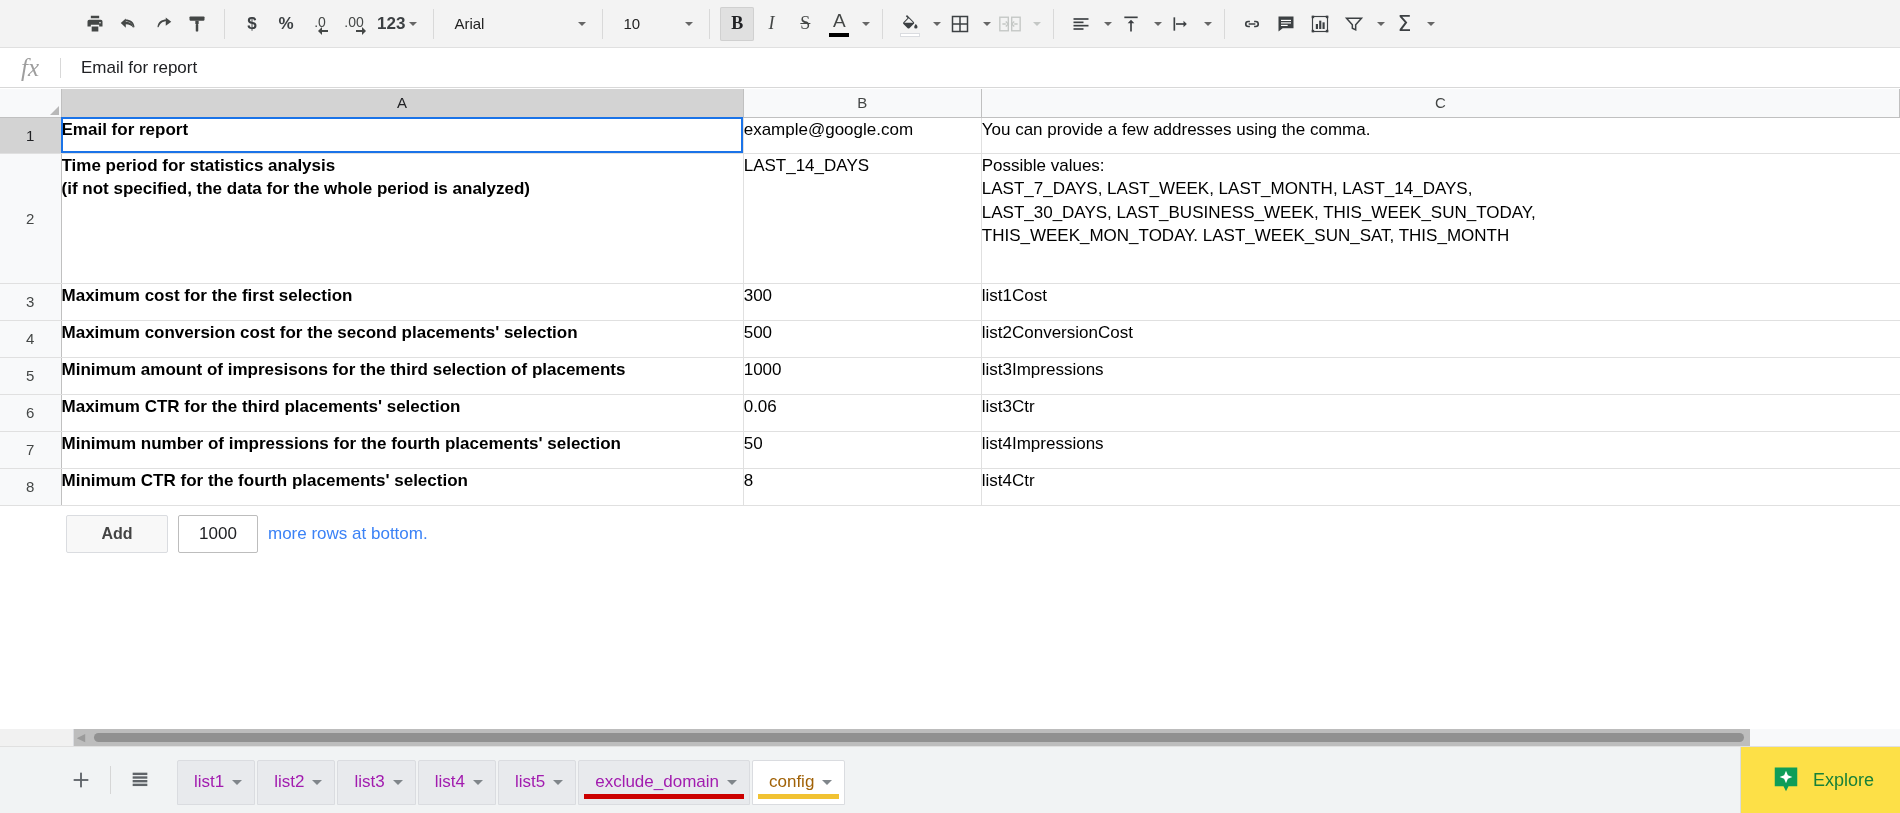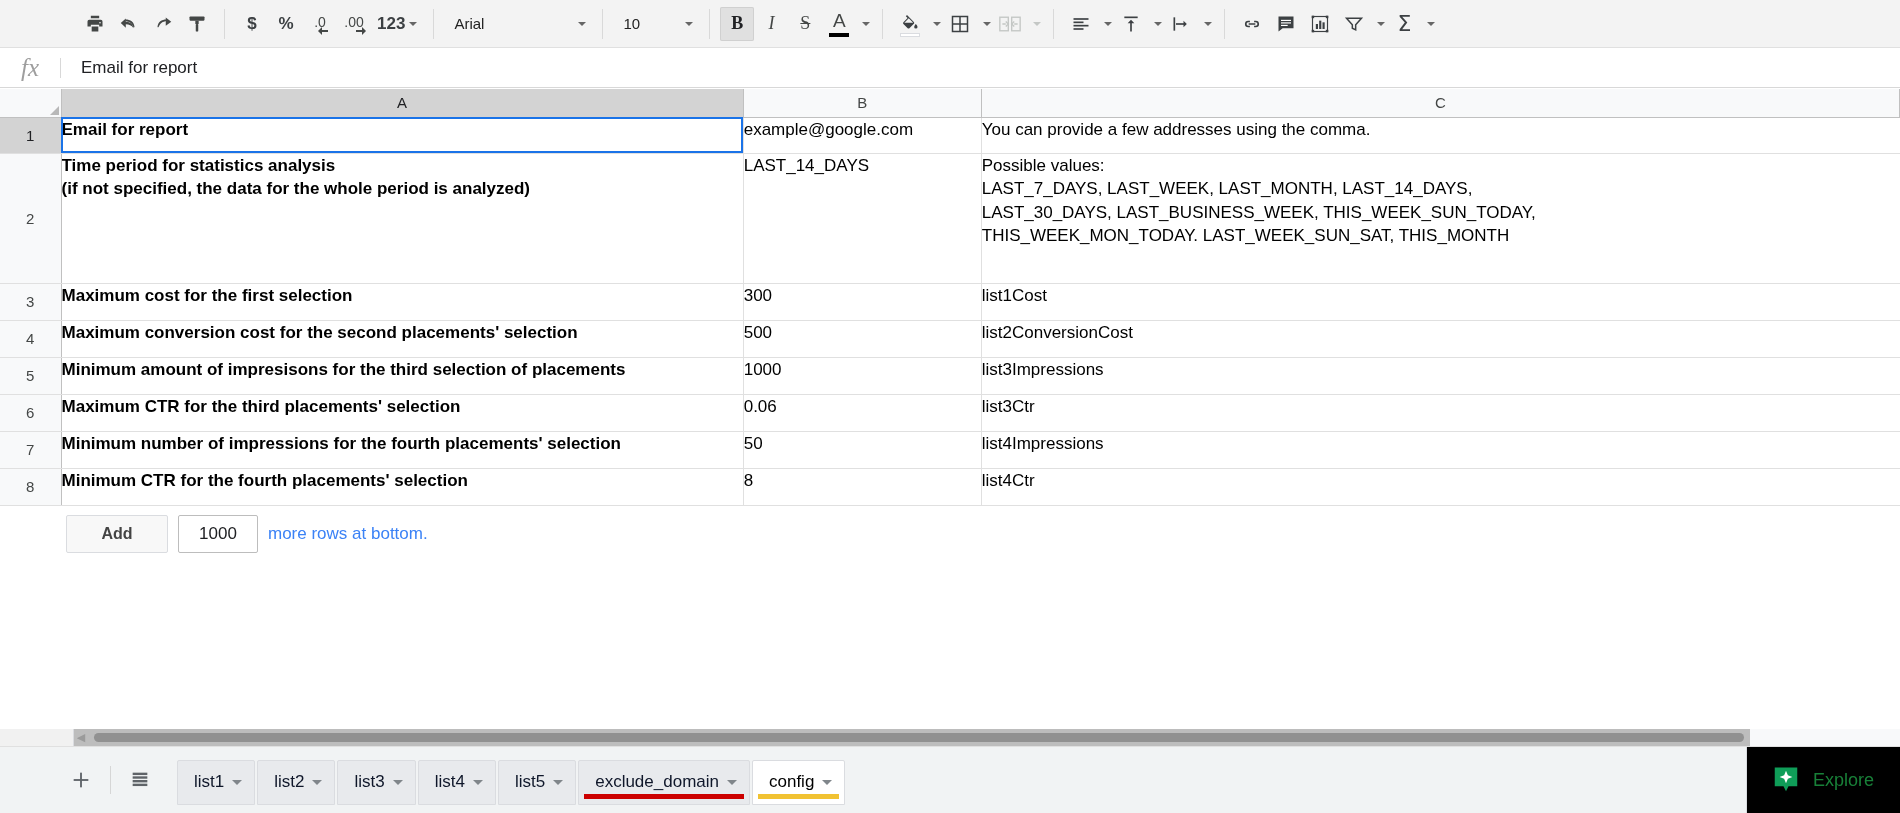--- a/index.html
+++ b/index.html
@@ -304,50 +304,50 @@
     height: 45px;
     margin-bottom: 9px;
     padding: 0 12px 0 16px;
     display: flex;
     align-items: center;
     gap: 8px;
     background: #e8eaed;
     border: 1px solid #dadce0;
     border-radius: 2px 2px 0 0;
     font-size: 17px;
-    color: #0f172a;
+    color: #a21caf;
     cursor: pointer;
     position: relative;
     flex: none;
   }
   .sheet-tab.active {
     background: #ffffff;
-    color: #000000;
+    color: #a16207;
     border-color: #dadce0;
   }
   .tab-accent {
     position: absolute;
     left: 5px; right: 5px; bottom: 5px;
     height: 5px;
   }
   .tab-caret {
     width: 0; height: 0;
     border-left: 5px solid transparent;
     border-right: 5px solid transparent;
     border-top: 5px solid #80868b;
   }
   #explore-wrap {
     display: flex;
     align-items: center;
     height: 67px;
     flex: none;
     border-left: 1px solid #dadce0;
-    padding: 0 26px 0 24px;
+    padding: 0 26px 0 30px;
     margin-left: auto;
-    background: #000000;
+    background: #fde047;
     gap: 12px;
     cursor: pointer;
   }
   #explore-label {
     font-size: 18px;
     color: #188038;
   }
 </style>
 </head>
 <body>

